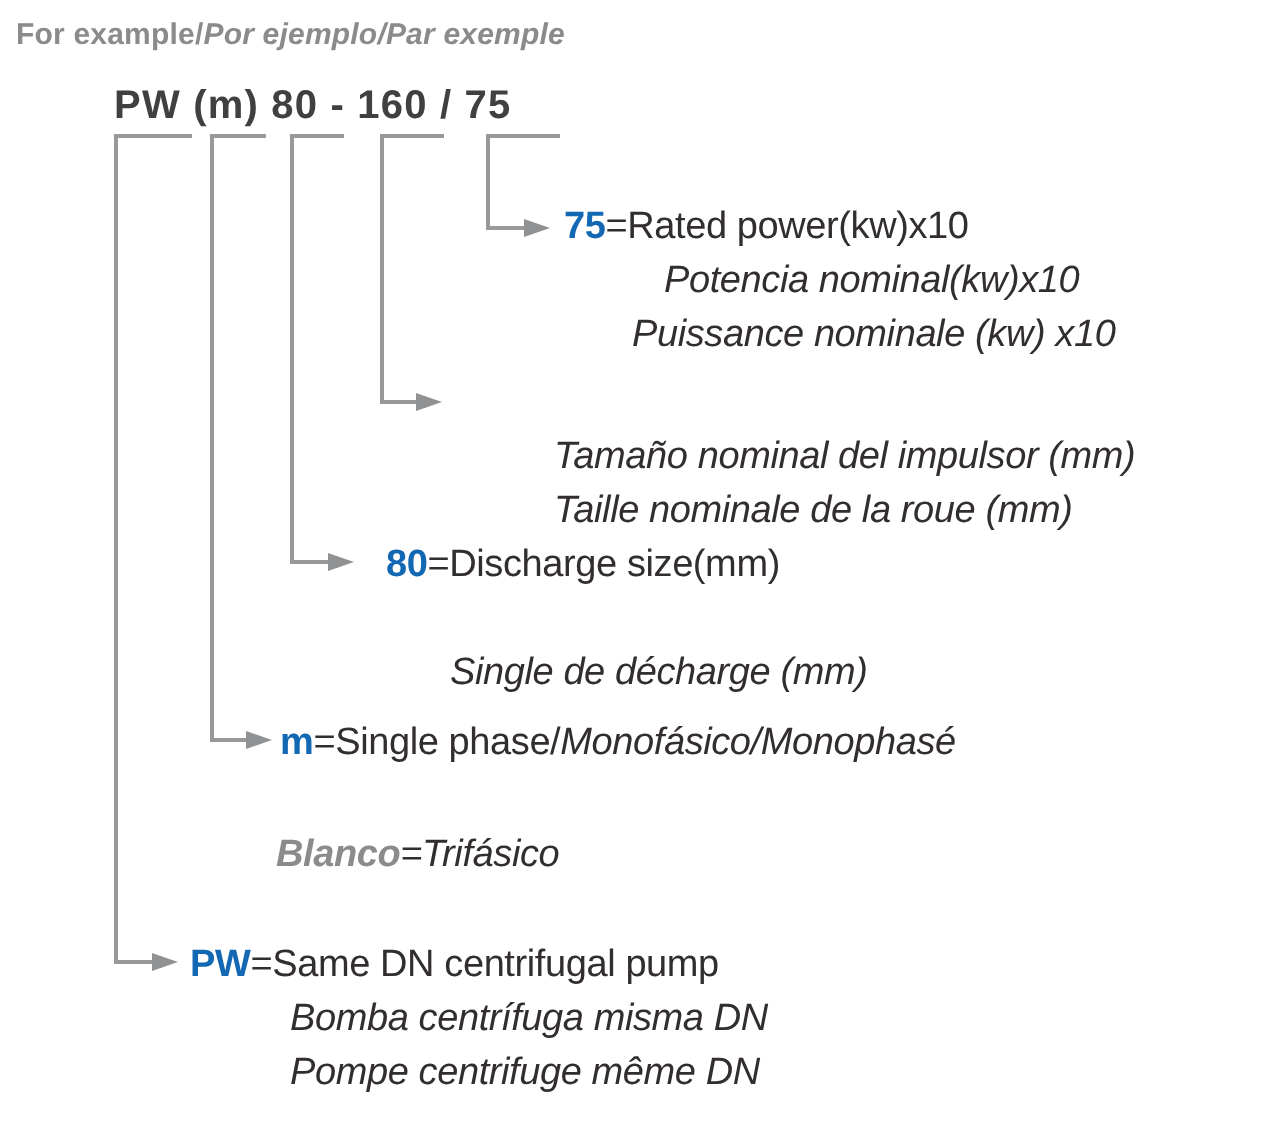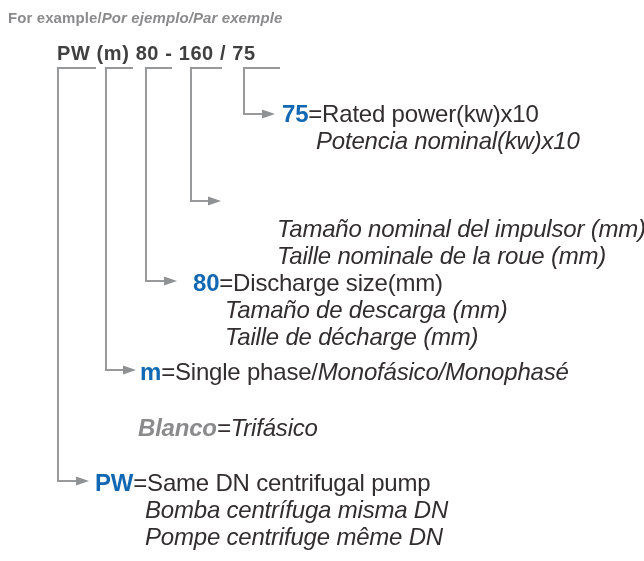--- a/index.html
+++ b/index.html
@@ -36,21 +36,21 @@
     letter-spacing: 0.6px;
     white-space: nowrap;
   }
   svg.connectors {
     position: absolute;
     left: 0;
     top: 0;
   }
   .line {
     position: absolute;
-    font-size: 24px;
+    font-size: 19px;
     line-height: 21px;
     white-space: nowrap;
     color: #322d2e;
     letter-spacing: -0.2px;
   }
   .code {
     color: #1268b2;
     font-weight: bold;
   }
   .it {
@@ -81,28 +81,28 @@
     <g fill="#8f9193" stroke="none">
       <polygon points="76,476.5 76,485.5 89,481"></polygon>
       <polygon points="123,365.5 123,374.5 136,370"></polygon>
       <polygon points="164,276.5 164,285.5 177,281"></polygon>
       <polygon points="208,196.5 208,205.5 221,201"></polygon>
       <polygon points="262,109.5 262,118.5 275,114"></polygon>
     </g>
   </svg>
 
   <div class="line" style="left:282px; top:103px"><span class="code">75</span><span>=Rated power(kw)x10</span></div>
-  <div class="line it" style="left:316px; top:130px">Potencia nominal(kw)x10</div>
+  <div class="line it" style="left:332px; top:130px">Potencia nominal(kw)x10</div>
+  <div class="line it" style="left:316px; top:157px">Puissance nominale (kw) x10</div>
 
   <div class="line it" style="left:277px; top:218px">Tamaño nominal del impulsor (mm)</div>
   <div class="line it" style="left:277px; top:245px">Taille nominale de la roue (mm)</div>
 
   <div class="line" style="left:193px; top:272px"><span class="code">80</span><span>=Discharge size(mm)</span></div>
-  <div class="line it" style="left:225px; top:299px">Tamaño de descarga (mm)</div>
-  <div class="line it" style="left:225px; top:326px">Taille de décharge (mm)</div>
+  <div class="line it" style="left:225px; top:326px">Single de décharge (mm)</div>
 
   <div class="line" style="left:140px; top:361px"><span class="code">m</span><span>=Single phase/</span><span class="it">Monofásico/Monophasé</span></div>
   <div class="line it" style="left:138px; top:417px"><span class="graylab">Blanco</span><span>=Trifásico</span></div>
 
   <div class="line" style="left:95px; top:472px"><span class="code">PW</span><span>=Same DN centrifugal pump</span></div>
   <div class="line it" style="left:145px; top:499px">Bomba centrífuga misma DN</div>
   <div class="line it" style="left:145px; top:526px">Pompe centrifuge même DN</div>
 
 </div>
 

